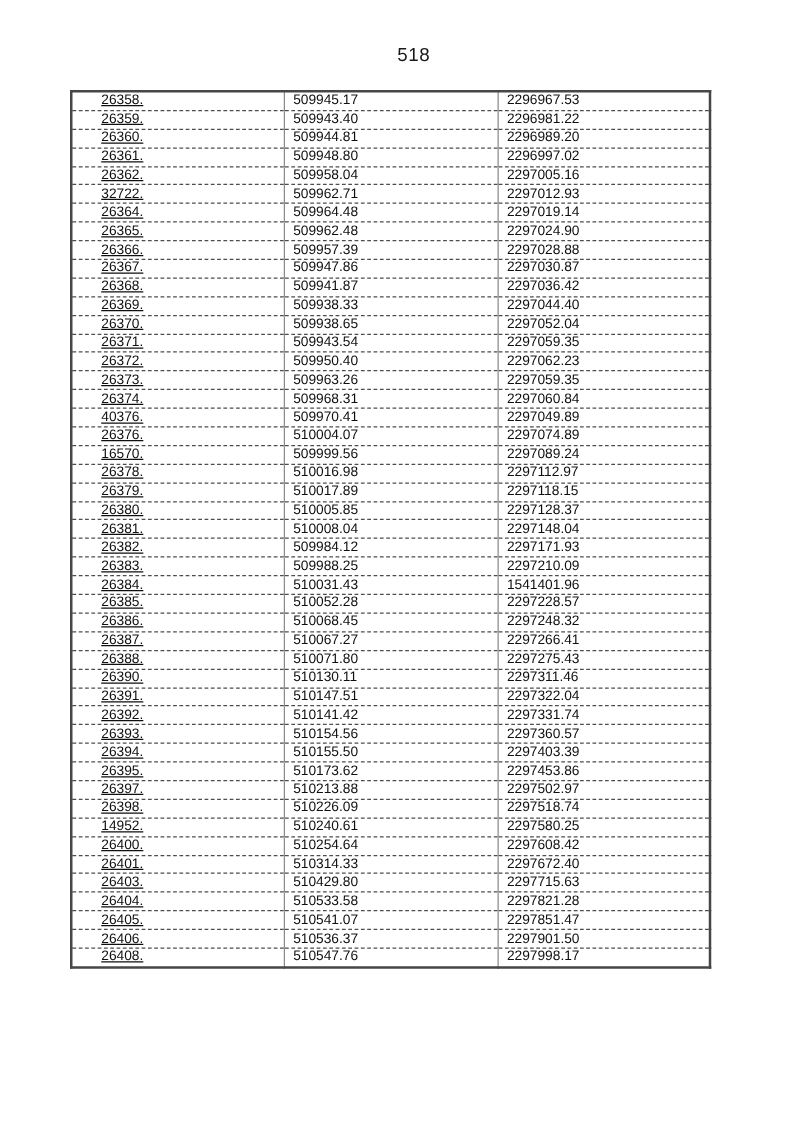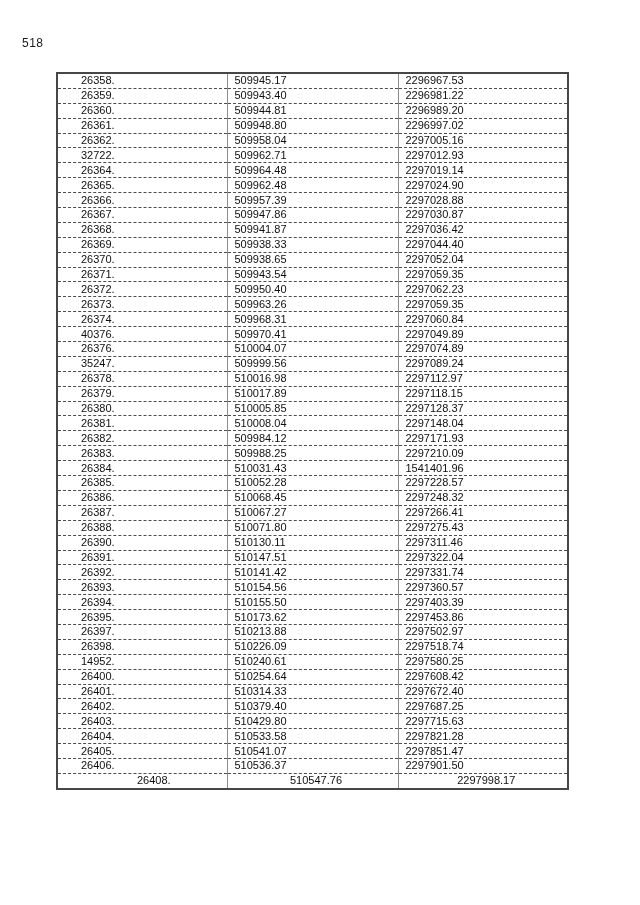--- a/index.html
+++ b/index.html
@@ -13,22 +13,23 @@
     position: relative;
     font-family: "Liberation Sans", sans-serif;
     color: #141414;
     overflow: hidden;
   }
   .page-number {
     position: absolute;
     top: 36px;
     left: 0;
     width: 100%;
+    text-align: center;
     text-indent: 22px;
-    font-size: 12px;
+    font-size: 15px;
     letter-spacing: 0.5px;
     color: #1a1a1a;
   }
   table.coordinate-table {
     position: absolute;
     left: 56px;
     top: 72px;
     width: 511px;
     border-collapse: collapse;
     table-layout: fixed;
@@ -45,24 +46,24 @@
     border-bottom: 1px dashed #4d4d4d;
     border-left: 1px solid #8c8c8c;
     white-space: nowrap;
     overflow: hidden;
     vertical-align: middle;
     line-height: 13px;
   }
   table.coordinate-table td:first-child {
     border-left: none;
     padding-left: 23px;
+    text-decoration: underline;
   }
   table.coordinate-table tr:last-child td {
     border-bottom: none;
-    text-align: center;
   }
 </style>
 </head>
 <body>
 
 <div class="page-number">518</div>
 
 <table class="coordinate-table">
   <colgroup>
     <col class="c1">
@@ -159,21 +160,21 @@
         <td>40376.</td>
         <td>509970.41</td>
         <td>2297049.89</td>
       </tr>
       <tr>
         <td>26376.</td>
         <td>510004.07</td>
         <td>2297074.89</td>
       </tr>
       <tr>
-        <td>35247.</td>
+        <td>16570.</td>
         <td>509999.56</td>
         <td>2297089.24</td>
       </tr>
       <tr>
         <td>26378.</td>
         <td>510016.98</td>
         <td>2297112.97</td>
       </tr>
       <tr>
         <td>26379.</td>
@@ -272,25 +273,20 @@
       </tr>
       <tr>
         <td>26400.</td>
         <td>510254.64</td>
         <td>2297608.42</td>
       </tr>
       <tr>
         <td>26401.</td>
         <td>510314.33</td>
         <td>2297672.40</td>
-      </tr>
-      <tr>
-        <td>26402.</td>
-        <td>510379.40</td>
-        <td>2297687.25</td>
       </tr>
       <tr>
         <td>26403.</td>
         <td>510429.80</td>
         <td>2297715.63</td>
       </tr>
       <tr>
         <td>26404.</td>
         <td>510533.58</td>
         <td>2297821.28</td>

